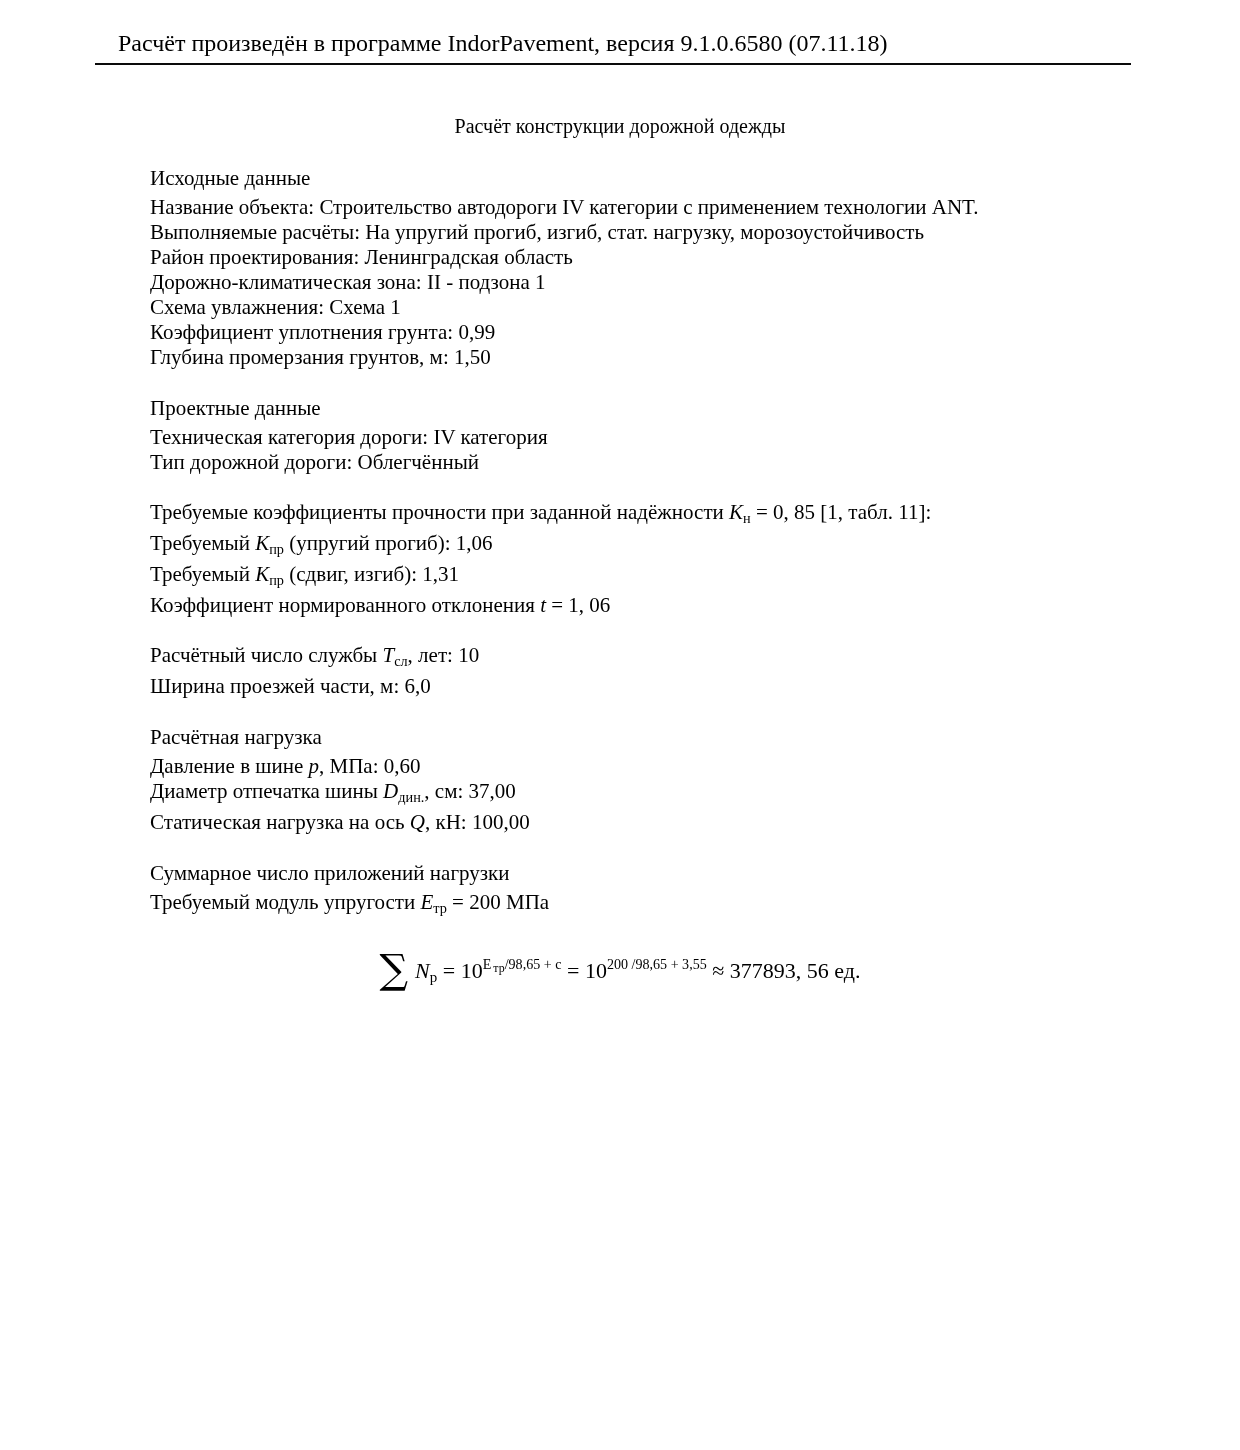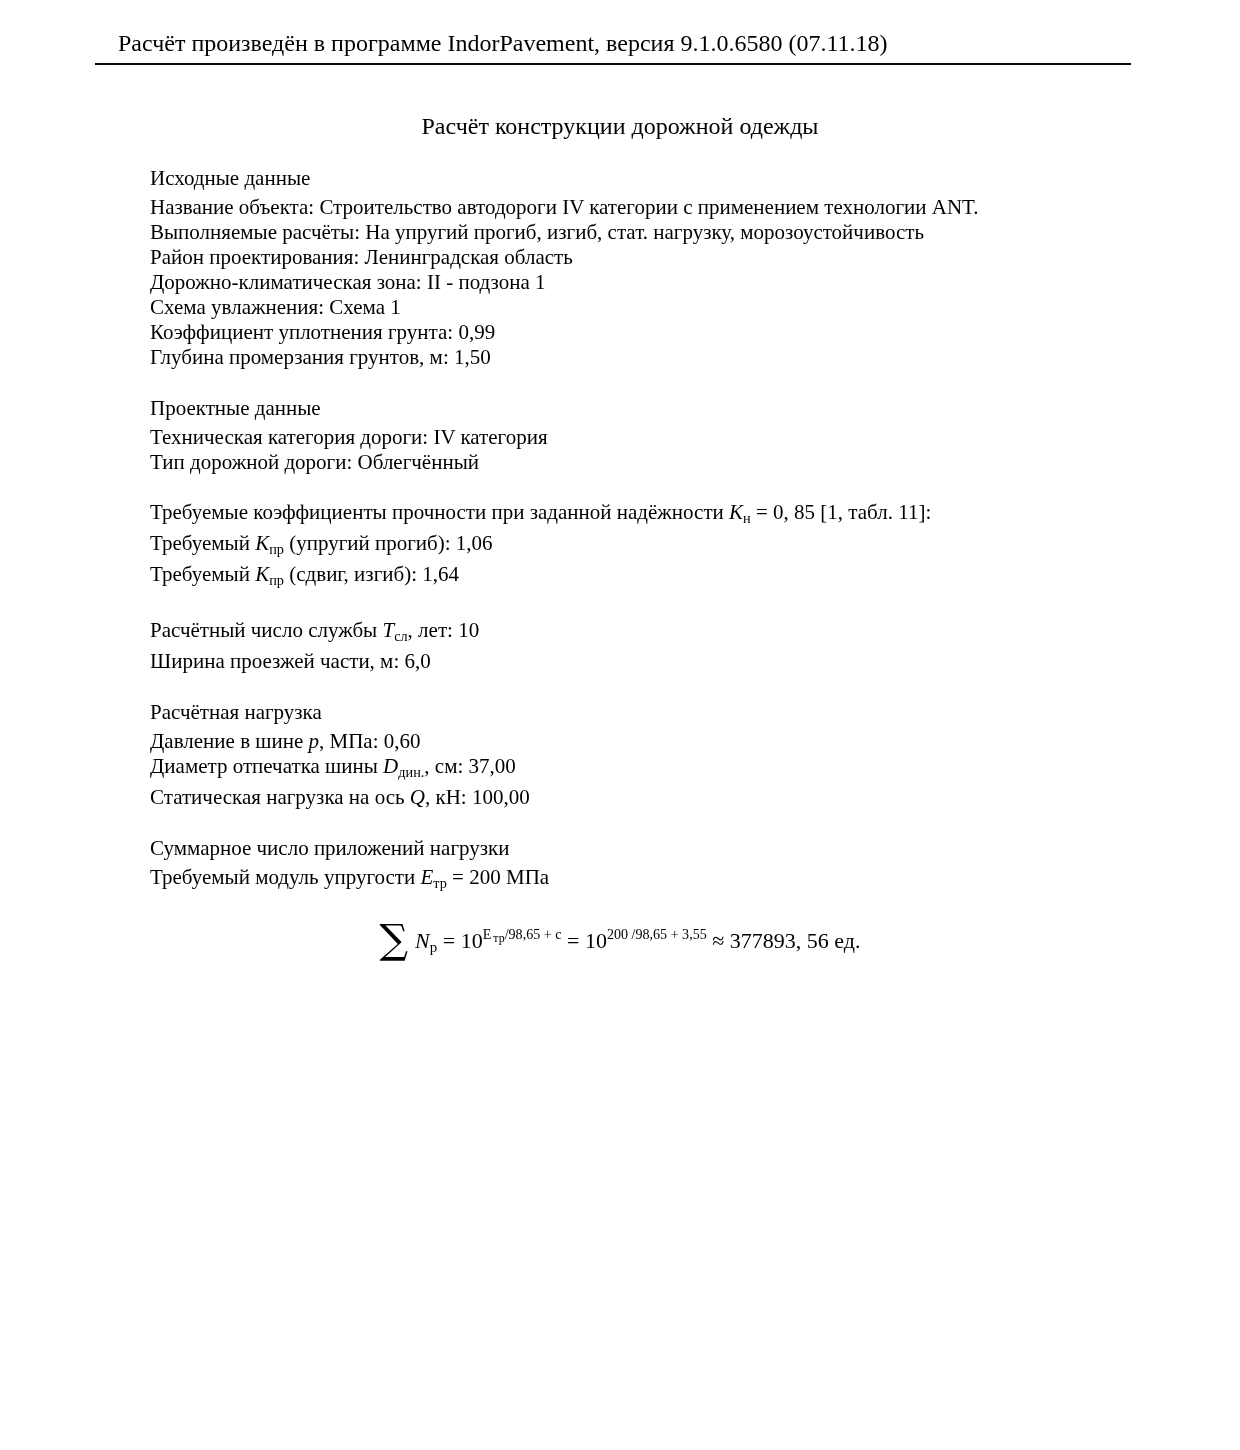--- a/index.html
+++ b/index.html
@@ -3,28 +3,28 @@
 <meta charset="utf-8">
 <style>
   html,body{margin:0;padding:0;}
   body{
     width:1240px;height:1450px;background:#ffffff;color:#000;
     font-family:"Liberation Serif","DejaVu Serif",serif;
     -webkit-font-smoothing:antialiased;
   }
   .header-note{padding:30px 0 0 118px;font-size:24px;line-height:26px;}
   .rule{border:0;border-top:2px solid #0a0a0a;width:1036px;margin:7px 0 0 95px;}
-  .doc-title{margin-top:48px;text-align:center;font-size:24px;line-height:27px;}
+  .doc-title{margin-top:48px;text-align:center;font-size:20px;line-height:27px;}
   .content{margin:0 150px 0 150px;font-size:21px;}
   h2.sec{font-size:21px;line-height:25px;font-weight:normal;margin:26px 0 4px 0;}
   .line{line-height:25px;white-space:nowrap;}
   .gap{margin-top:25px;}
   .mvar{font-style:italic;}
   .msub{font-size:0.68em;vertical-align:-0.28em;letter-spacing:0;}
-  .formula{margin-top:16px;text-align:center;font-size:22px;line-height:44px;white-space:nowrap;}
+  .formula{margin-top:16px;text-align:center;font-size:22px;line-height:54px;white-space:nowrap;}
   .sum{font-size:40px;font-family:"DejaVu Serif",serif;vertical-align:-0.14em;margin-right:7px;}
   .msup{font-size:0.64em;vertical-align:0.62em;}
   .msup .msub{font-size:0.85em;vertical-align:-0.22em;margin-left:2px;}
 </style>
 </head>
 <body>
 
 <div class="header-note">Расчёт произведён в программе IndorPavement, версия 9.1.0.6580 (07.11.18)</div>
 <hr class="rule">
 
@@ -39,21 +39,22 @@
   <div class="line">Дорожно-климатическая зона: II - подзона 1</div>
   <div class="line">Схема увлажнения: Схема 1</div>
   <div class="line">Коэффициент уплотнения грунта: 0,99</div>
   <div class="line">Глубина промерзания грунтов, м: 1,50</div>
 
   <h2 class="sec">Проектные данные</h2>
   <div class="line">Техническая категория дороги: IV категория</div>
   <div class="line">Тип дорожной дороги: Облегчённый</div>
   <div class="line gap"><span>Требуемые коэффициенты прочности при заданной надёжности </span><span class="mvar">K</span><span class="msub">н</span><span> = 0, 85 [1, табл. 11]:</span></div>
   <div class="line"><span>Требуемый </span><span class="mvar">K</span><span class="msub">пр</span><span> (упругий прогиб): 1,06</span></div>
-  <div class="line"><span>Требуемый </span><span class="mvar">K</span><span class="msub">пр</span><span> (сдвиг, изгиб): 1,64</span></div>
+  <div class="line"><span>Требуемый </span><span class="mvar">K</span><span class="msub">пр</span><span> (сдвиг, изгиб): 1,31</span></div>
+  <div class="line"><span>Коэффициент нормированного отклонения </span><span class="mvar">t</span><span> = 1, 06</span></div>
   <div class="line gap"><span>Расчётный число службы </span><span class="mvar">T</span><span class="msub">сл</span><span>, лет: 10</span></div>
   <div class="line">Ширина проезжей части, м: 6,0</div>
 
   <h2 class="sec">Расчётная нагрузка</h2>
   <div class="line"><span>Давление в шине </span><span class="mvar">p</span><span>, МПа: 0,60</span></div>
   <div class="line"><span>Диаметр отпечатка шины </span><span class="mvar">D</span><span class="msub">дин.</span><span>, см: 37,00</span></div>
   <div class="line"><span>Статическая нагрузка на ось </span><span class="mvar">Q</span><span>, кН: 100,00</span></div>
 
   <h2 class="sec">Суммарное число приложений нагрузки</h2>
   <div class="line"><span>Требуемый модуль упругости </span><span class="mvar">E</span><span class="msub">тр</span><span> = 200 МПа</span></div>

